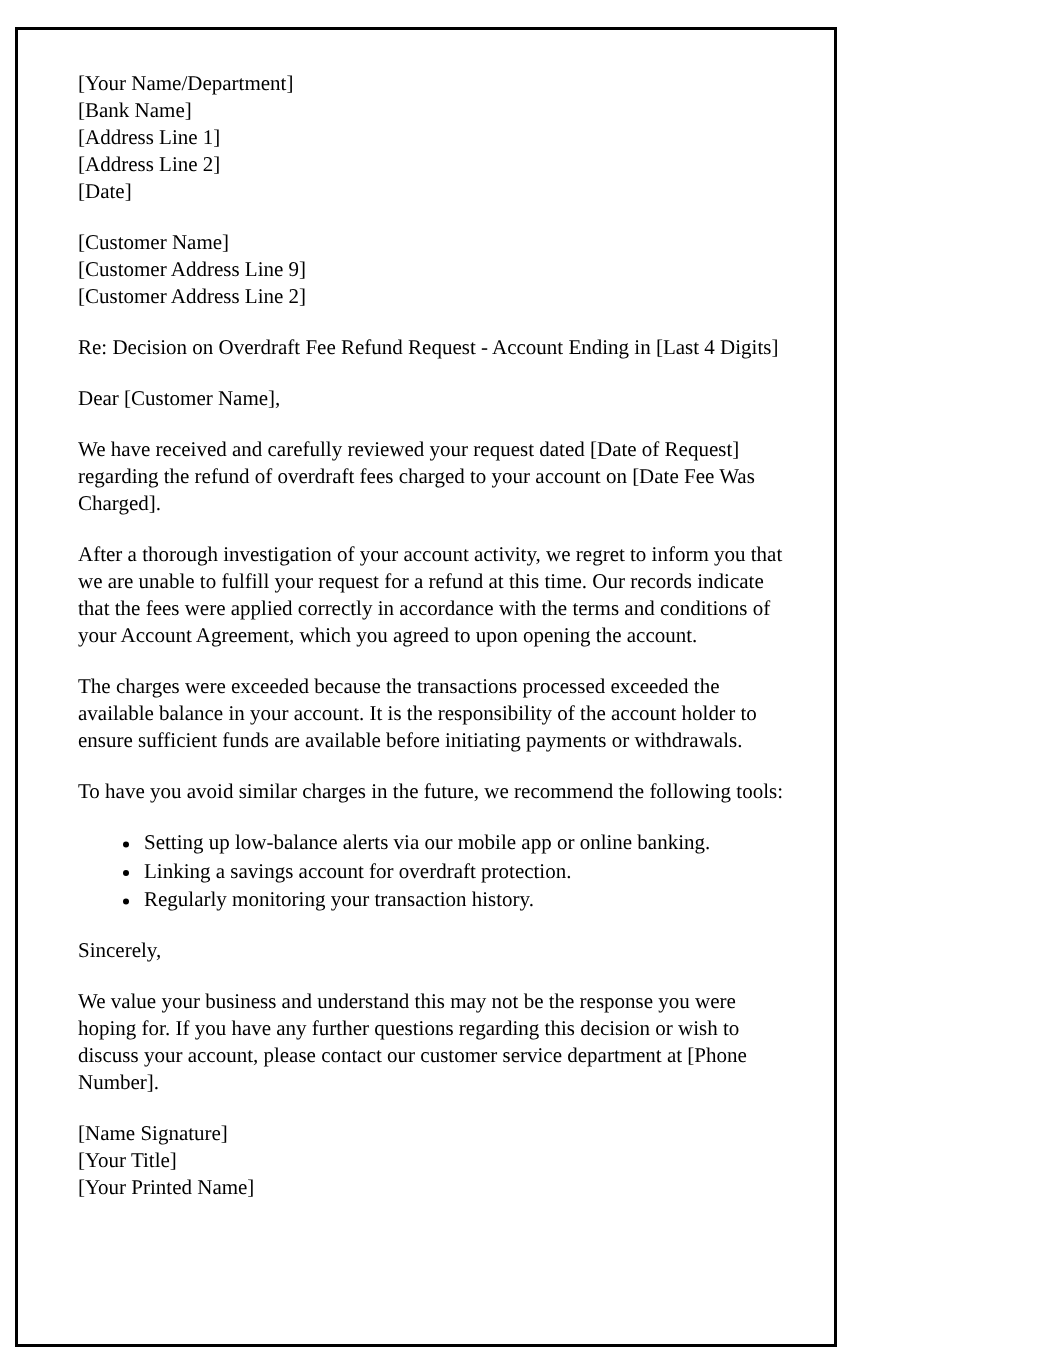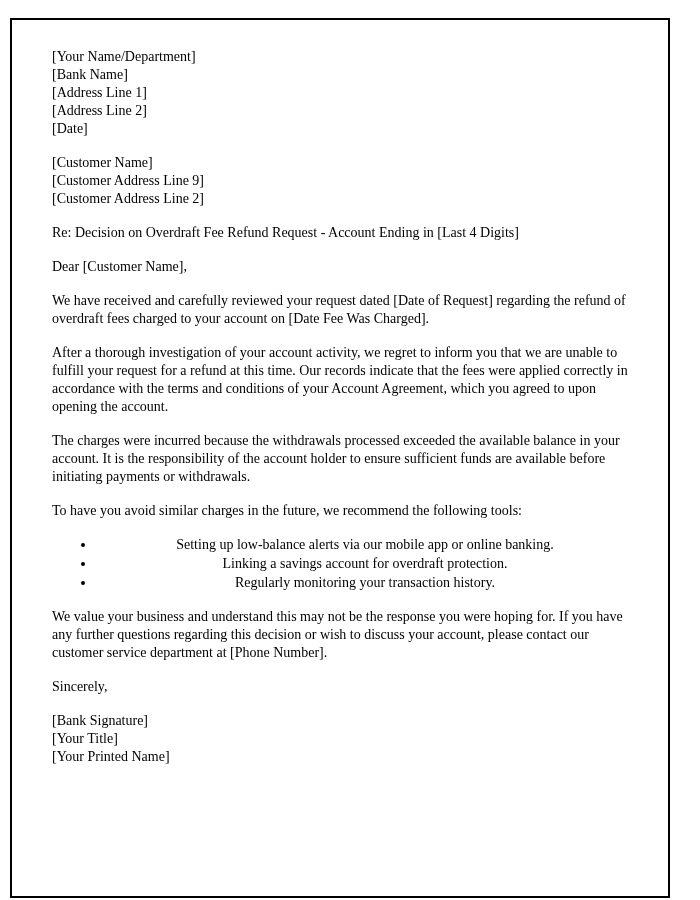--- a/index.html
+++ b/index.html
@@ -3,42 +3,42 @@
 <meta charset="utf-8">
 <style>
   * { box-sizing: border-box; margin: 0; padding: 0; }
   html, body {
     width: 700px;
     background: #ffffff;
     font-family: "Liberation Serif", "DejaVu Serif", serif;
   }
   .page {
     position: relative;
-    width: 660px;
+    width: 548px;
     min-height: 880px;
     margin: 18px 16px 0 10px;
     border: 2px solid #000000;
     background: #ffffff;
     padding: 28px 34px 40px 40px;
     color: #000000;
   }
   .letter {
     font-size: 14px;
     line-height: 18px;
     max-width: 592px;
   }
   .block { margin-bottom: 16px; }
   .line { display: block; }
   p.para { margin-bottom: 16px; }
   ul.bullet-list {
     margin: 0 0 16px 0;
     padding-left: 44px;
     list-style-type: disc;
   }
-  ul.bullet-list li { margin-bottom: 1px; text-align: center; }
+  ul.bullet-list li { margin-bottom: 1px; }
 </style>
 </head>
 <body>
 
 <div class="page">
   <div class="letter">
 
     <div class="block">
       <span class="line">[Your Name/Department]</span>
       <span class="line">[Bank Name]</span>
@@ -52,33 +52,33 @@
       <span class="line">[Customer Address Line 9]</span>
       <span class="line">[Customer Address Line 2]</span>
     </div>
 
     <p class="para">Re: Decision on Overdraft Fee Refund Request - Account Ending in [Last 4 Digits]</p>
 
     <p class="para">Dear [Customer Name],</p>
 
     <p class="para">We have received and carefully reviewed your request dated [Date of Request] regarding the refund of overdraft fees charged to your account on [Date Fee Was Charged].</p>
     <p class="para">After a thorough investigation of your account activity, we regret to inform you that we are unable to fulfill your request for a refund at this time. Our records indicate that the fees were applied correctly in accordance with the terms and conditions of your Account Agreement, which you agreed to upon opening the account.</p>
-    <p class="para">The charges were incurred because the withdrawals processed exceeded the available balance in your account. It is the responsibility of the account holder to ensure sufficient funds are available before initiating payments or withdrawals.</p>
+    <p class="para">The charges were exceeded because the transactions processed exceeded the available balance in your account. It is the responsibility of the account holder to ensure sufficient funds are available before initiating payments or withdrawals.</p>
     <p class="para">To have you avoid similar charges in the future, we recommend the following tools:</p>
 
     <ul class="bullet-list">
       <li>Setting up low-balance alerts via our mobile app or online banking.</li>
       <li>Linking a savings account for overdraft protection.</li>
       <li>Regularly monitoring your transaction history.</li>
     </ul>
 
+    <p class="para">Sincerely,</p>
+
     <p class="para">We value your business and understand this may not be the response you were hoping for. If you have any further questions regarding this decision or wish to discuss your account, please contact our customer service department at [Phone Number].</p>
 
-    <p class="para">Sincerely,</p>
-
     <div class="block">
-      <span class="line">[Bank Signature]</span>
+      <span class="line">[Name Signature]</span>
       <span class="line">[Your Title]</span>
       <span class="line">[Your Printed Name]</span>
     </div>
 
   </div>
 </div>
 
 </body></html>

